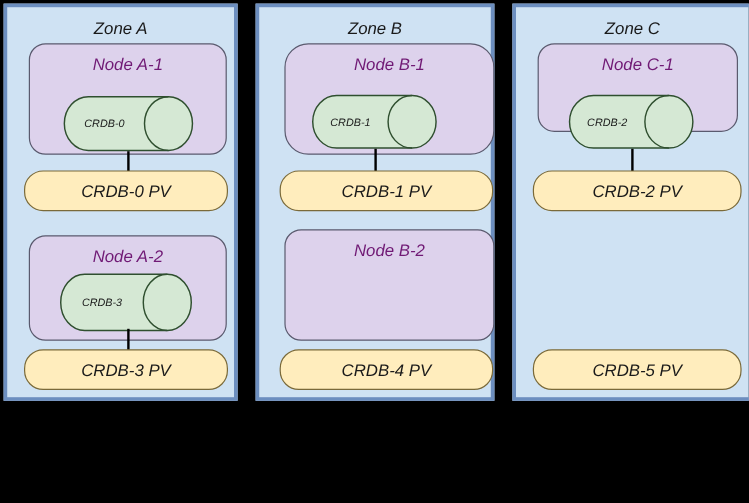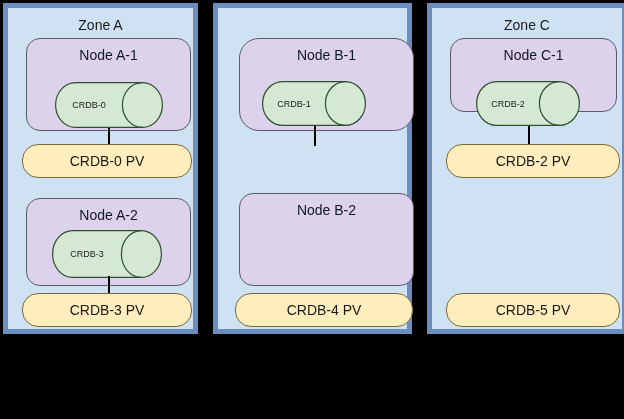--- a/index.html
+++ b/index.html
@@ -9,22 +9,23 @@
     background:#000000;
     font-family:"Liberation Sans","DejaVu Sans",sans-serif;
     overflow:hidden;
     position:relative;
   }
   #canvas{position:absolute;left:0;top:0;width:624px;height:419px;}
 
   .zone{
     position:absolute;
     background:#cfe2f3;
-    border:5px solid #4d7c0f;
+    border:3px solid #4d7c0f;
     box-sizing:border-box;
+    font-style:italic;
   }
   .zone-title{
     position:absolute;
     left:0;right:0;top:9px;
     text-align:center;
     font-size:14px;
     color:#1a1a1a;
     line-height:16px;
   }
 
@@ -33,21 +34,21 @@
     background:#ddd2ec;
     border:1px solid #5a5a6e;
     border-radius:14px;
     box-sizing:border-box;
   }
   .node-title{
     position:absolute;
     left:0;right:0;top:8px;
     text-align:center;
     font-size:14px;
-    color:#0f172a;
+    color:#701a75;
     line-height:16px;
   }
 
   .pv{
     position:absolute;
     background:#ffedbd;
     border:1px solid #7a6a3a;
     border-radius:16px;
     box-sizing:border-box;
     display:flex;
@@ -99,34 +100,36 @@
           <path d="M 20.6 0.6 L 89.4 0.6 A 20 23.4 0 0 1 89.4 47.4 L 20.6 47.4 A 20 23.4 0 0 1 20.6 0.6 Z" fill="#d5e8d4" stroke="#2f4f2f" stroke-width="1.2"></path>
           <path d="M 89.4 0.6 A 20 23.4 0 0 0 89.4 47.4" fill="none" stroke="#2f4f2f" stroke-width="1.2"></path>
         </svg>
         <div class="cyl-label" style="width: 70px; height: 48px;">CRDB-3</div>
       </div>
       <div class="connector" style="left: 100px; top: 268px; height: 18px; background: rgb(0, 0, 0);"></div>
       <div class="pv" style="left: 14px; top: 136px; width: 170px; height: 34px; background: rgb(255, 237, 189); border-color: rgb(122, 106, 58);">CRDB-0 PV</div>
       <div class="pv" style="left: 14px; top: 285px; width: 170px; height: 34px; background: rgb(255, 237, 189); border-color: rgb(122, 106, 58);">CRDB-3 PV</div>
     </div>
     <div class="zone" style="left: 213px; top: 3px; width: 199px; height: 331px; background: rgb(207, 226, 243); border-color: rgb(108, 142, 191);">
+      <div class="zone-title">Zone B</div>
       <div class="node" style="left: 21px; top: 30px; width: 175px; height: 93px; background: rgb(221, 210, 236); border-color: rgb(90, 90, 110); border-radius: 20px;">
         <div class="node-title">Node B-1</div>
       </div>
       <div class="cyl" style="left: 44px; top: 73px; width: 104px; height: 45px;">
         <svg width="104" height="45" viewBox="0 0 104 45">
           <path d="M 20.6 0.6 L 83.4 0.6 A 20 21.9 0 0 1 83.4 44.4 L 20.6 44.4 A 20 21.9 0 0 1 20.6 0.6 Z" fill="#d5e8d4" stroke="#2f4f2f" stroke-width="1.2"></path>
           <path d="M 83.4 0.6 A 20 21.9 0 0 0 83.4 44.4" fill="none" stroke="#2f4f2f" stroke-width="1.2"></path>
         </svg>
         <div class="cyl-label" style="width: 64px; height: 45px;">CRDB-1</div>
       </div>
       <div class="connector" style="left: 96px; top: 118px; height: 20px; background: rgb(0, 0, 0);"></div>
       <div class="node" style="left: 21px; top: 185px; width: 175px; height: 93px; background: rgb(221, 210, 236); border-color: rgb(90, 90, 110);">
         <div class="node-title">Node B-2</div>
       </div>
+      <div class="pv" style="left: 17px; top: 136px; width: 178px; height: 34px; background: rgb(255, 237, 189); border-color: rgb(122, 106, 58);">CRDB-1 PV</div>
       <div class="pv" style="left: 17px; top: 285px; width: 178px; height: 34px; background: rgb(255, 237, 189); border-color: rgb(122, 106, 58);">CRDB-4 PV</div>
     </div>
     <div class="zone" style="left: 427px; top: 3px; width: 200px; height: 331px; background: rgb(207, 226, 243); border-color: rgb(108, 142, 191);">
       <div class="zone-title">Zone C</div>
       <div class="node" style="left: 18px; top: 30px; width: 167px; height: 74px; background: rgb(221, 210, 236); border-color: rgb(90, 90, 110);">
         <div class="node-title">Node C-1</div>
       </div>
       <div class="cyl" style="left: 44px; top: 73px; width: 104px; height: 45px;">
         <svg width="104" height="45" viewBox="0 0 104 45">
           <path d="M 20.6 0.6 L 83.4 0.6 A 20 21.9 0 0 1 83.4 44.4 L 20.6 44.4 A 20 21.9 0 0 1 20.6 0.6 Z" fill="#d5e8d4" stroke="#2f4f2f" stroke-width="1.2"></path>

